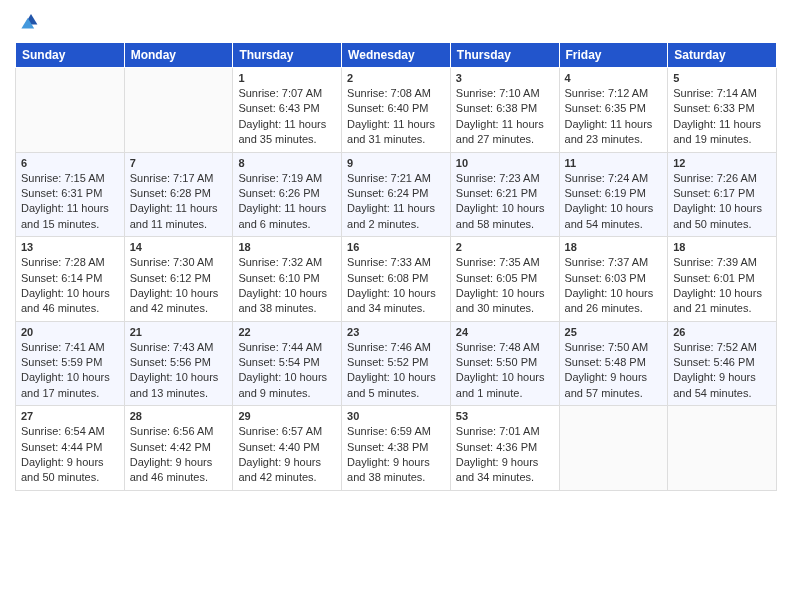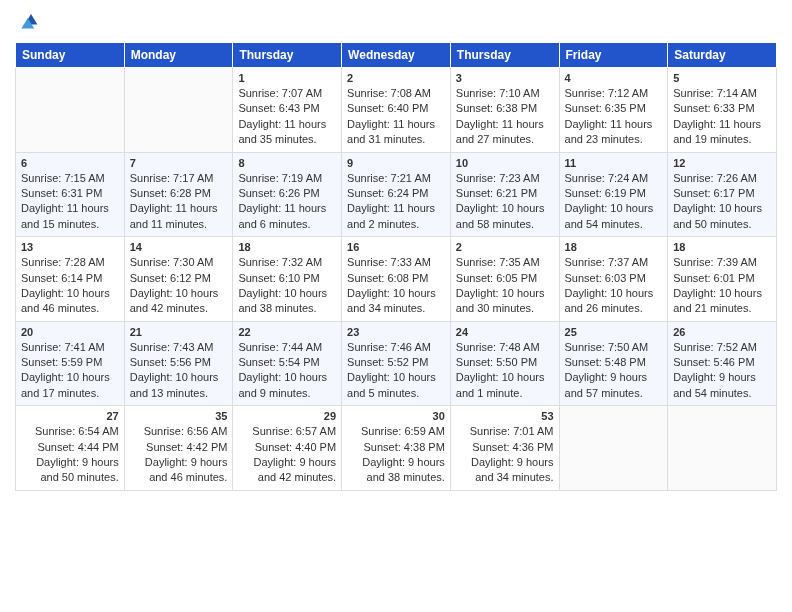--- a/index.html
+++ b/index.html
@@ -86,21 +86,20 @@
     .day-info {
       font-size: 11px;
       color: #333;
       line-height: 1.4;
     }
     .empty-cell {
       background: #fafafa !important;
     }
     .last-row td {
       height: 70px;
-      text-align: right;
     }
   </style>
 </head>
 <body>
 
 <div class="page">
   <div class="header">
     <div class="logo">
       <svg class="logo-icon" viewBox="0 0 30 30">
         <polygon points="20,5 28,18 12,18" fill="#2255aa"></polygon>
@@ -243,21 +242,21 @@
             <span class="day-number">26</span>
             <div class="day-info">Sunrise: 7:52 AM<br>Sunset: 5:46 PM<br>Daylight: 9 hours and 54 minutes.</div>
           </td>
         </tr>
         <tr class="last-row">
           <td>
             <span class="day-number">27</span>
             <div class="day-info">Sunrise: 6:54 AM<br>Sunset: 4:44 PM<br>Daylight: 9 hours and 50 minutes.</div>
           </td>
           <td>
-            <span class="day-number">35</span>
+            <span class="day-number">28</span>
             <div class="day-info">Sunrise: 6:56 AM<br>Sunset: 4:42 PM<br>Daylight: 9 hours and 46 minutes.</div>
           </td>
           <td>
             <span class="day-number">29</span>
             <div class="day-info">Sunrise: 6:57 AM<br>Sunset: 4:40 PM<br>Daylight: 9 hours and 42 minutes.</div>
           </td>
           <td>
             <span class="day-number">30</span>
             <div class="day-info">Sunrise: 6:59 AM<br>Sunset: 4:38 PM<br>Daylight: 9 hours and 38 minutes.</div>
           </td>

